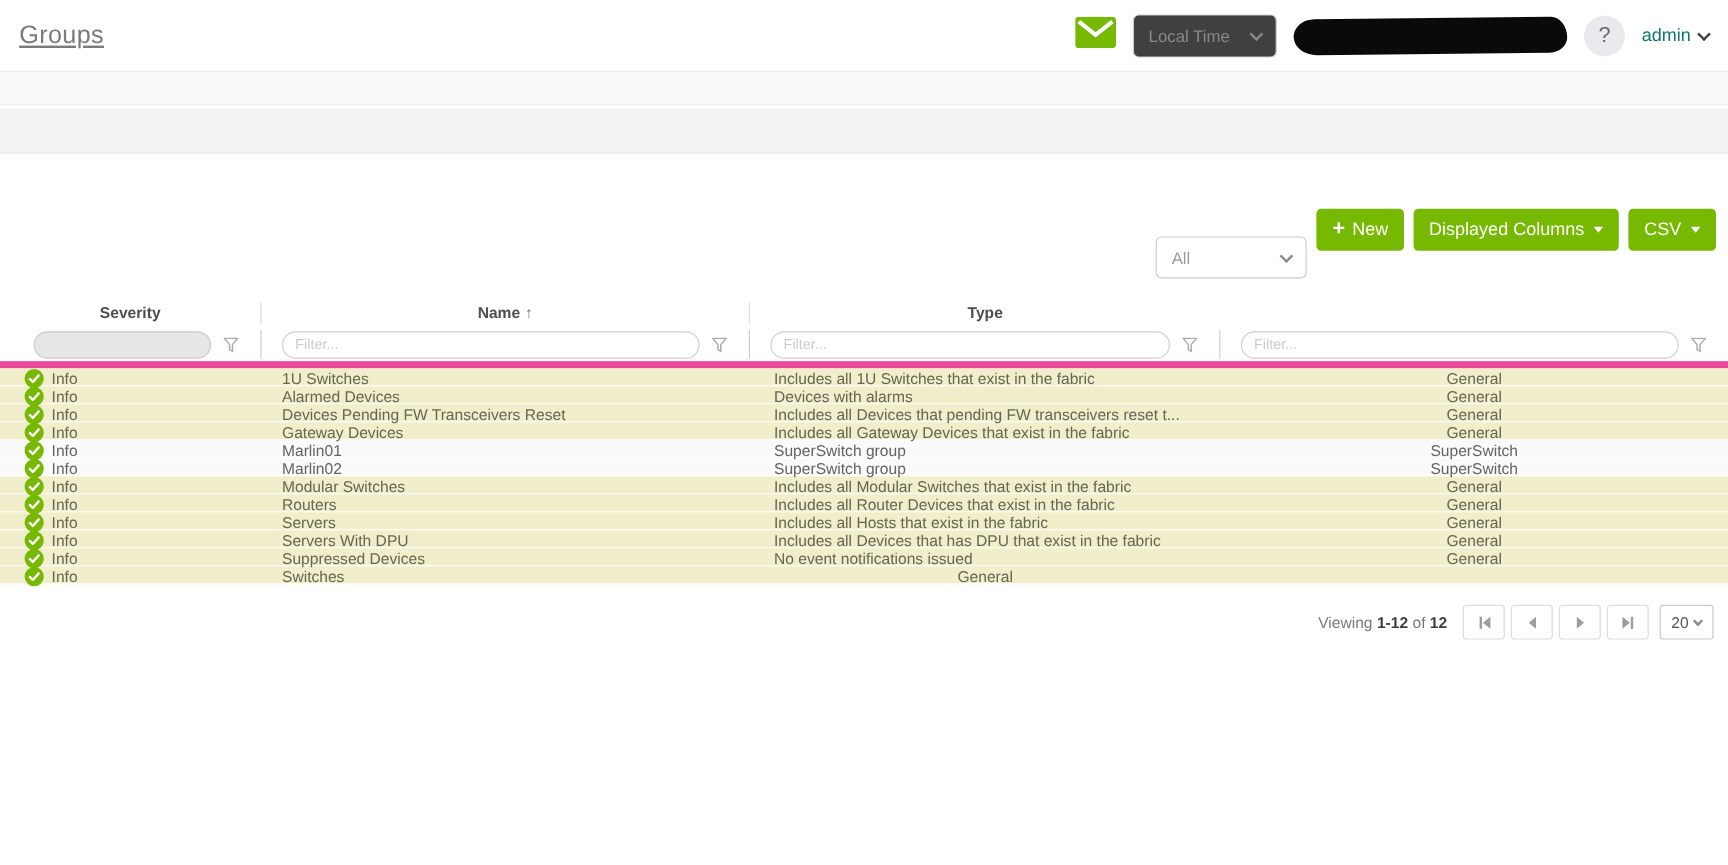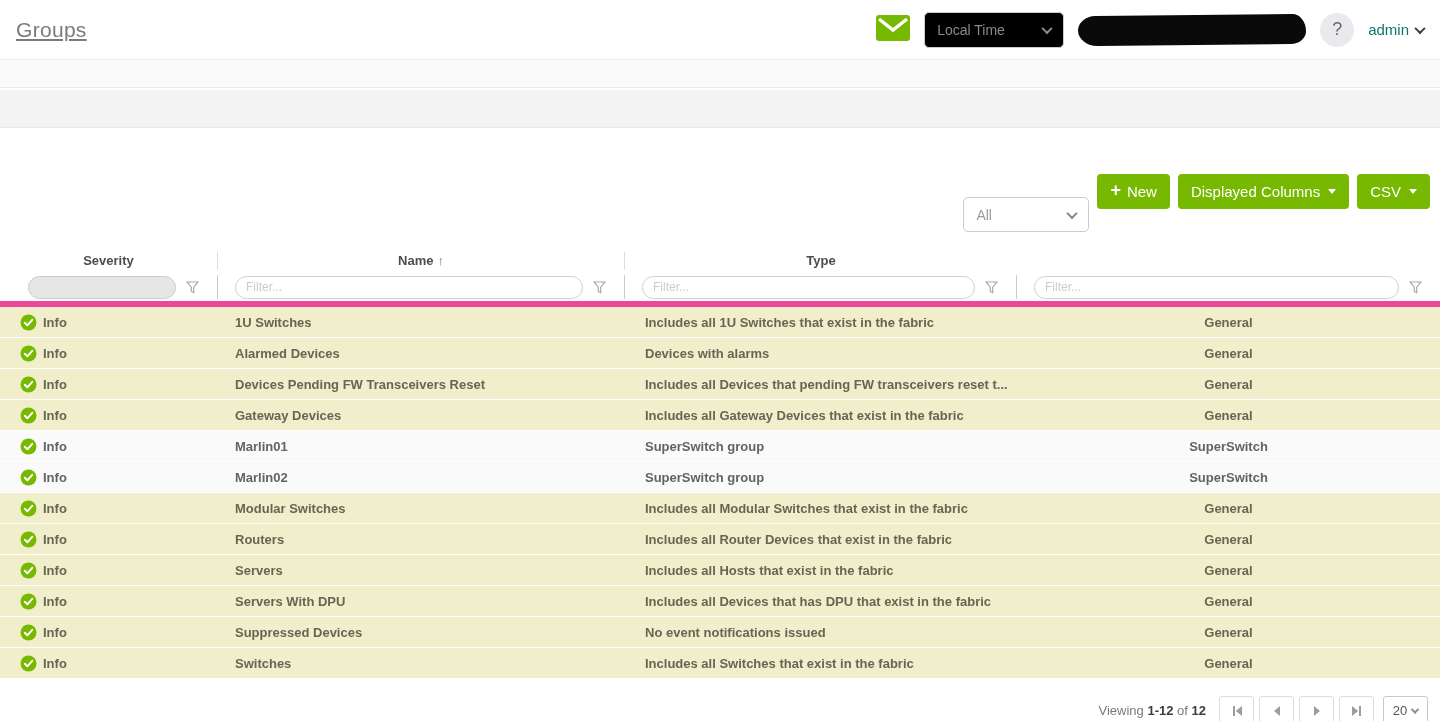--- a/index.html
+++ b/index.html
@@ -5,21 +5,21 @@
   * { margin:0; padding:0; box-sizing:border-box; }
   html,body { width:1440px; height:721px; background:#fff; overflow:hidden;
               font-family:"Liberation Sans", sans-serif; color:#555; }
 
   
   .topbar { height:60px; background:#fff; border-bottom:1px solid #ececec;
             display:flex; align-items:center; justify-content:space-between; padding:0 16px; }
   .page-title { font-size:21px; color:#7a7a7a; font-weight:400; letter-spacing:.3px;text-decoration:underline; }
   .topbar-right { display:flex; align-items:center; gap:14px; }
   .mail-btn { display:flex; align-items:center; cursor:pointer; }
-  .tz-select { width:140px; height:36px; border:1px solid #ccc; border-radius:5px; background:#000000;
+  .tz-select { width:120px; height:36px; border:1px solid #ccc; border-radius:5px; background:#404040;
                display:flex; align-items:center; justify-content:space-between; padding:0 12px;
                color:#8a8a8a; font-size:14px; cursor:pointer; }
   .redaction { width:228px; height:30px; background:#0a0a0a;
                border-radius:18px 14px 16px 20px / 15px 18px 13px 16px; transform:rotate(-.6deg); }
   .help-circle { width:34px; height:34px; border-radius:50%; background:#e9e9ee; color:#66666e;
                  font-size:18px; display:flex; align-items:center; justify-content:center; cursor:pointer; }
   .user-menu { display:flex; align-items:center; gap:7px; color:#0f766e; font-size:15px; cursor:pointer; }
 
   .chev { width:8px; height:8px; border-right:2px solid #8a8a8a; border-bottom:2px solid #8a8a8a;
           transform:rotate(45deg) translate(-1px,-1px); display:inline-block; }
@@ -55,21 +55,21 @@
   .fcell:last-child { border-right:none; }
   .finput { flex:1; height:23px; border:1px solid #d0d0d0; border-radius:12px; padding:0 10px;
             font-size:12px; color:#777; background:#fff; outline:none; min-width:0;
             font-family:"Liberation Sans", sans-serif; }
   .finput::placeholder { color:#ccc; }
   .finput.disabled { background:#e6e6e6; border-color:#ccc; }
   .fcell .pad-l { margin-left:28px; }
   .fcell .pad-l2 { margin-left:17px; }
   .funnel { flex:0 0 auto; margin:0 10px; display:flex; align-items:center; cursor:pointer; }
 
-  .trow { height:31px; align-items:center; font-size:13px; color:#666652; border-bottom:1px solid #fff; cursor:pointer;font-weight:bold; }
+  .trow { height:15px; align-items:center; font-size:13px; color:#666652; border-bottom:1px solid #fff; cursor:pointer; }
   .row-hl { background:#f0eecb; }
   .row-plain { background:#fafafa; color:#636363; }
   .cell-sev { display:flex; align-items:center; gap:6px; padding-left:20px; }
   .cell-name { padding-left:17px; }
   .cell-desc { padding-left:20px; }
   .cell-type { text-align:center; }
   .info-badge { display:flex; align-items:center; }
 
   
   .pager-bar { margin-top:17px; display:flex; justify-content:flex-end; align-items:center;
@@ -351,21 +351,20 @@
     <div class="cell-sev">
       <span class="info-badge">
         <svg width="17" height="17" viewBox="0 0 17 17">
             <circle cx="8.5" cy="8.5" r="8" fill="#76b900"></circle>
             <path d="M4.8 8.8 L7.4 11.3 L12.2 5.8" stroke="#fff" stroke-width="2" fill="none" stroke-linecap="round" stroke-linejoin="round"></path>
           </svg>
       </span>
       <span>Info</span>
     </div>
     <div class="cell-name">Switches</div>
-    <div class="cell-desc">Includes all Switches that exist in the fabric</div>
     <div class="cell-type">General</div>
   </div>
 </div>
 
 <div class="pager-bar">
   <span class="viewing">
     <span>Viewing</span>
     <b>1-12</b>
     <span>of</span>
     <b>12</b>

